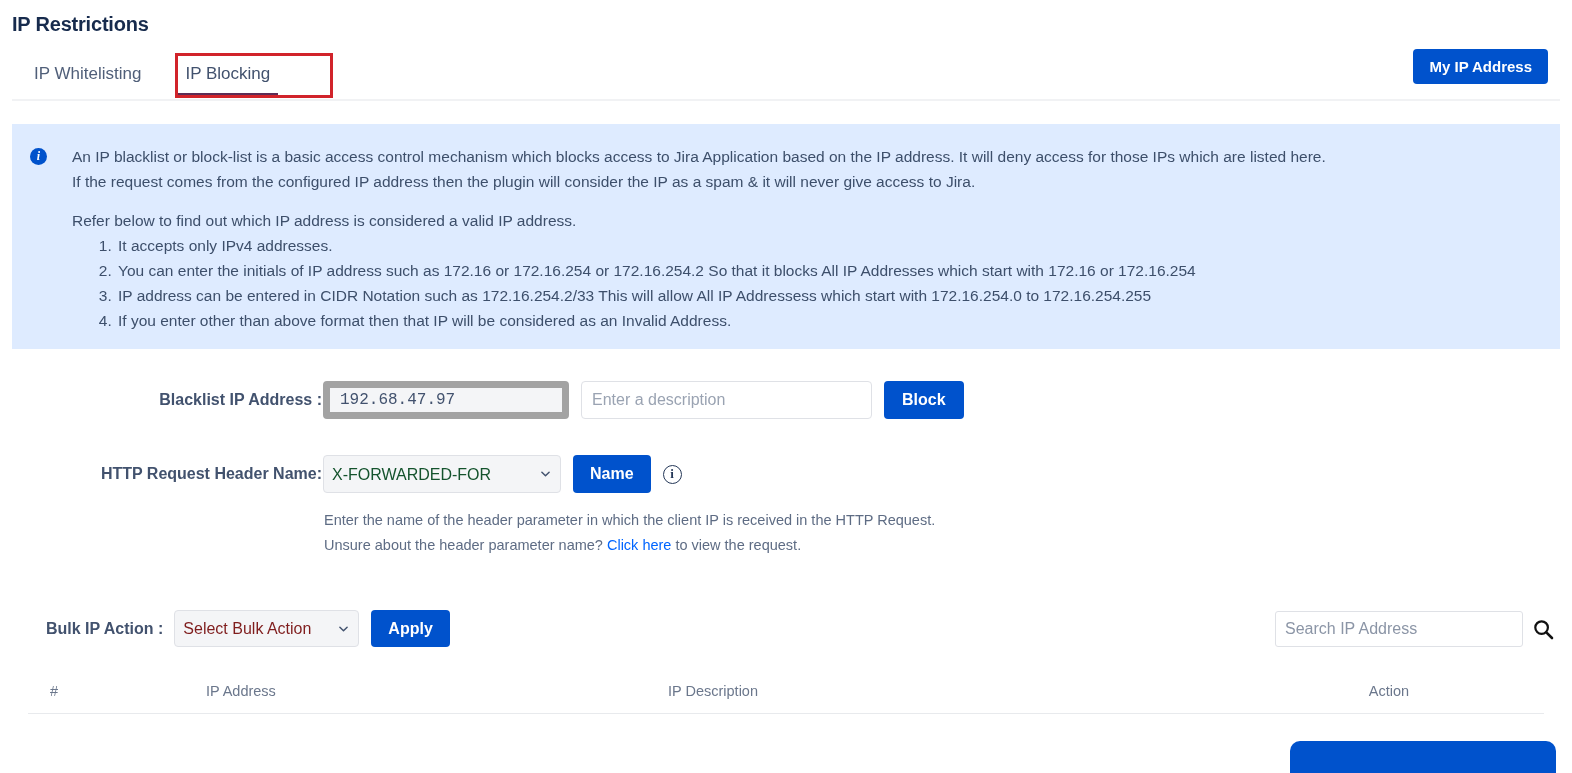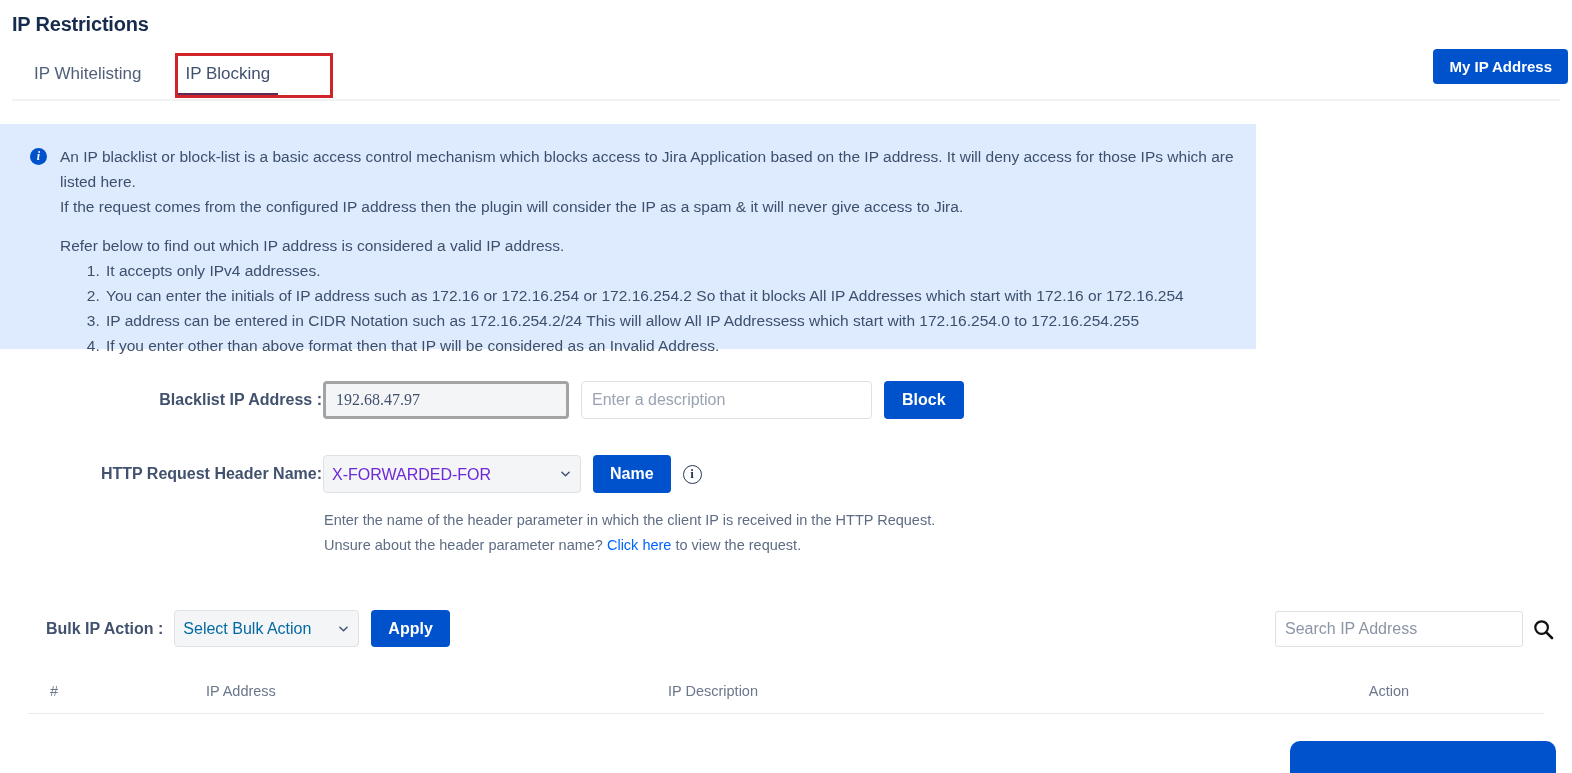--- a/index.html
+++ b/index.html
@@ -37,33 +37,33 @@
     position: absolute; left: 175px; top: 53px;
     width: 158px; height: 45px;
     border: 3px solid #d1232a; background: transparent;
     pointer-events: none;
   }
   .tabs-rule {
     position: absolute; left: 12px; right: 12px; top: 99px;
     height: 2px; background: #f1f2f4;
   }
   .btn-myip {
-    position: absolute; right: 4px; top: 49px;
+    position: absolute; right: 24px; top: 49px;
     background: #0052cc; color: #ffffff;
     border: none; border-radius: 4px;
     font-size: 15px; font-weight: bold;
     font-family: "Liberation Sans", sans-serif;
     padding: 10px 16px; cursor: pointer;
     line-height: 1;
   }
 
   
   .banner {
-    position: absolute; left: 0; top: 124px;
-    width: 1256px; height: 225px;
+    position: absolute; left: 12px; top: 124px;
+    width: 1548px; height: 225px;
     background: #deebff;
     padding: 20px 18px 10px 26px;
   }
   .banner-icon {
     position: absolute; left: 30px; top: 148px;
     width: 17px; height: 17px; border-radius: 50%;
     background: #0052cc; color: #fff;
     font-size: 12px; font-weight: bold; font-style: italic;
     display: flex; align-items: center; justify-content: center;
     font-family: "Liberation Serif", serif;
@@ -82,23 +82,23 @@
   .row-blacklist {
     position: absolute; left: 0; top: 381px;
     display: flex; align-items: center;
   }
   .lbl-blacklist {
     width: 322px; text-align: right; padding-right: 0;
     font-size: 16px; font-weight: bold; color: #42526e;
   }
   .inp-ip {
     margin-left: 1px; width: 246px; height: 38px;
-    border: 3px solid #a3a3a3; border-radius: 4px;
+    border: 7px solid #a3a3a3; border-radius: 4px;
     background: #f4f5f7; color: #42526e;
-    font-size: 16px; font-family: Liberation Serif, serif;
+    font-size: 16px; font-family: Liberation Mono, monospace;
     padding: 0 10px;
   }
   .inp-desc {
     margin-left: 12px; width: 291px; height: 38px;
     border: 1px solid #dfe1e6; border-radius: 4px;
     background: #ffffff; color: #42526e;
     font-size: 16px; font-family: "Liberation Sans", sans-serif;
     padding: 0 10px;
   }
   .inp-desc::placeholder { color: #9aa3b2; }
@@ -112,23 +112,23 @@
   .row-header {
     position: absolute; left: 0; top: 455px;
     display: flex; align-items: center;
   }
   .lbl-header {
     width: 322px; text-align: right;
     font-size: 16px; font-weight: bold; color: #42526e;
   }
   .sel-wrap { position: relative; margin-left: 1px; }
   .sel-header {
-    width: 258px; height: 38px;
+    width: 238px; height: 38px;
     border: 1px solid #dfe1e6; border-radius: 4px;
-    background: #f4f5f7; color: #6d28d9;
+    background: #f4f5f7; color: #14532d;
     font-size: 16px; font-family: "Liberation Sans", sans-serif;
     padding: 0 28px 0 8px;
     -webkit-appearance: none; appearance: none;
     cursor: pointer;
   }
   .sel-caret {
     position: absolute; right: 11px; top: 50%; margin-top: -3px;
     width: 9px; height: 6px; pointer-events: none;
   }
   .btn-save {
@@ -153,21 +153,21 @@
 
   
   .row-bulk {
     position: absolute; left: 46px; top: 610px;
     display: flex; align-items: center;
   }
   .lbl-bulk { font-size: 16px; font-weight: bold; color: #42526e; margin-right: 10px; }
   .sel-bulk {
     width: 185px; height: 37px;
     border: 1px solid #dfe1e6; border-radius: 4px;
-    background: #f4f5f7; color: #0369a1;
+    background: #f4f5f7; color: #7f1d1d;
     font-size: 16px; font-family: "Liberation Sans", sans-serif;
     padding: 0 28px 0 8px;
     -webkit-appearance: none; appearance: none; cursor: pointer;
   }
   .btn-apply {
     margin-left: 12px; height: 37px; padding: 0 17px;
     background: #0052cc; color: #fff; border: none; border-radius: 4px;
     font-size: 16px; font-weight: bold; cursor: pointer;
     font-family: "Liberation Sans", sans-serif;
   }
@@ -231,21 +231,21 @@
 
   <div class="banner">
     <div class="banner-body">
       <p>An IP blacklist or block-list is a basic access control mechanism which blocks access to Jira Application based on the IP address. It will deny access for those IPs which are listed here.</p>
       <p>If the request comes from the configured IP address then the plugin will consider the IP as a spam &amp; it will never give access to Jira.</p>
       <div class="banner-gap"></div>
       <p>Refer below to find out which IP address is considered a valid IP address.</p>
       <ol class="banner-list">
         <li>It accepts only IPv4 addresses.</li>
         <li>You can enter the initials of IP address such as 172.16 or 172.16.254 or 172.16.254.2 So that it blocks All IP Addresses which start with 172.16 or 172.16.254</li>
-        <li>IP address can be entered in CIDR Notation such as 172.16.254.2/24 This will allow All IP Addressess which start with 172.16.254.0 to 172.16.254.255</li>
+        <li>IP address can be entered in CIDR Notation such as 172.16.254.2/33 This will allow All IP Addressess which start with 172.16.254.0 to 172.16.254.255</li>
         <li>If you enter other than above format then that IP will be considered as an Invalid Address.</li>
       </ol>
     </div>
   </div>
   <div class="banner-icon">i</div>
 
   <div class="row-blacklist">
     <div class="lbl-blacklist">Blacklist IP Address :</div>
     <input class="inp-ip" type="text" value="192.68.47.97" style="">
     <input class="inp-desc" type="text" placeholder="Enter a description" style="">

